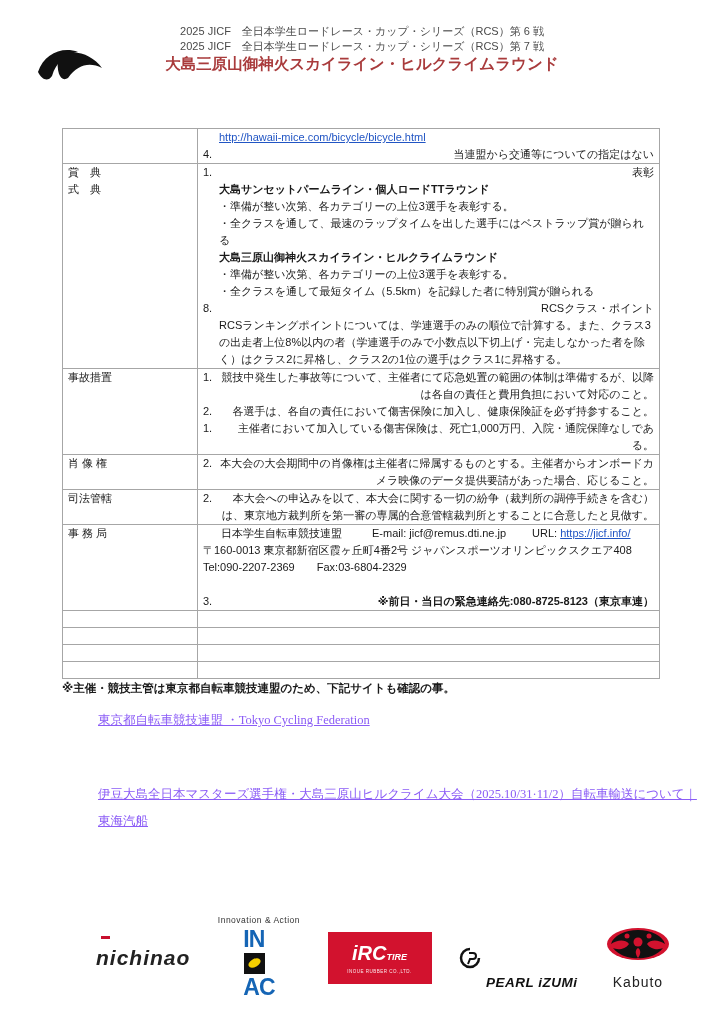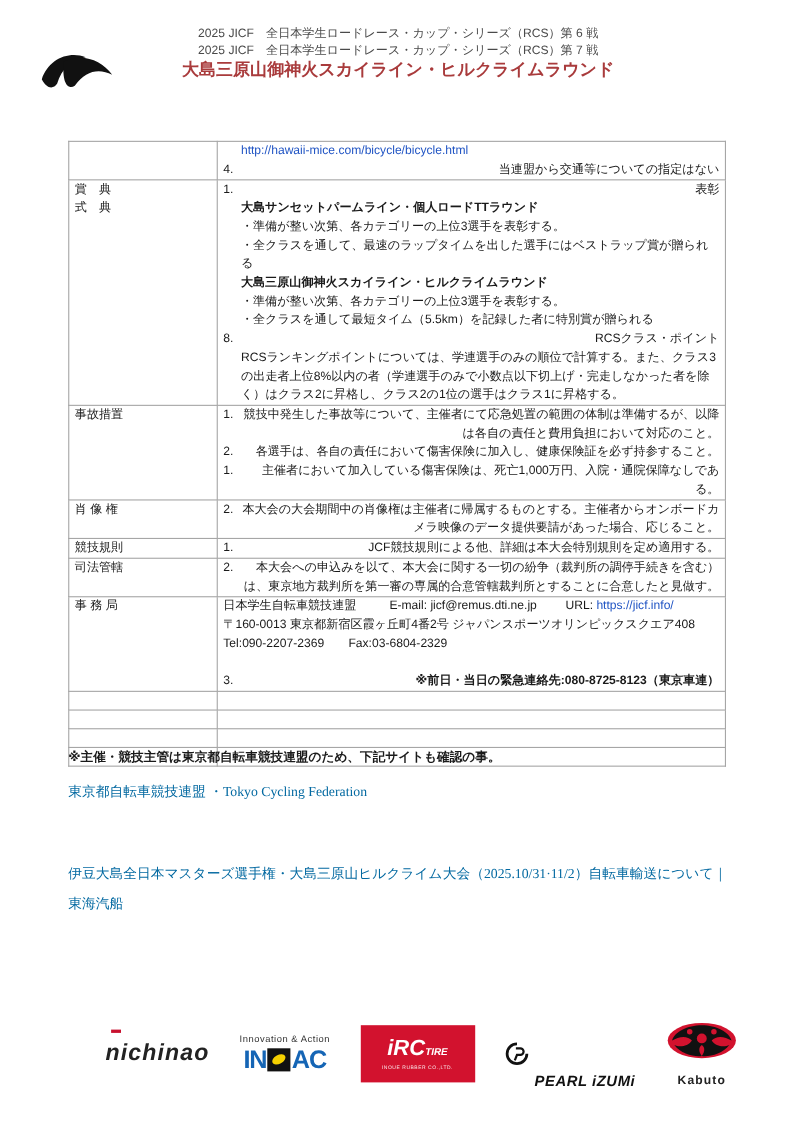--- a/index.html
+++ b/index.html
@@ -15,54 +15,54 @@
   
   table.doc { position:absolute; left:62px; top:128px; width:598px; border-collapse:collapse; table-layout:fixed; }
   table.doc td { border:1px solid #a6a6a6; vertical-align:top; font-size:11px; line-height:17px; padding:0 5px; }
   td.lbl { width:135px; font-weight:normal; white-space:pre-line; }
   td.cnt { }
   .li { display:flex; }
   .li .num { width:16px; flex:none; }
   .li .li-text { flex:1;text-align:right; }
   .sub { margin-left:16px; }
   .b { font-weight:bold; }
-  a.doclink, .doclink { color:#2155c4; cursor:pointer; }
-  .office-line1 span.org { margin-right:30px; }
+  a.doclink, .doclink { color:#2155c4; text-decoration:underline; cursor:pointer; }
+  .office-line1 span.org { margin-right:30px;margin-left:18px; }
   .office-line1 span.email { margin-right:26px; }
   .blank-line { height:17px; }
   tr.empty td { height:17px; }
 
   
   .note { position:absolute; left:62px; top:681px; font-size:11.5px; font-weight:bold; }
-  .flink { font-family:"Liberation Serif","DejaVu Serif",serif; color:#0369a1; cursor:pointer; }
+  .flink { font-family:"Liberation Serif","DejaVu Serif",serif; color:#8b5cf6; text-decoration:underline; cursor:pointer;margin-left:36px; }
   .flink1 { position:absolute; left:62px; top:712px; font-size:12.5px; }
   .flink2 { position:absolute; left:62px; top:781px; width:606px; font-size:12.5px; line-height:27px; }
 
   
   .sponsors { position:absolute; left:55px; top:926px; width:616px; height:64px; display:flex; align-items:center; justify-content:space-between; }
   .sp { display:flex; flex-direction:column; align-items:center; }
 
   .nichinao-text { position:relative; font-size:21px; font-weight:800; letter-spacing:1px; color:#222; font-style:italic;margin-left:41px; }
   .nichinao-dash { position:absolute; left:46px; top:10px; width:9px; height:2.5px; background:#c8102e; }
 
   .inoac-tag { font-size:8.5px; color:#333; letter-spacing:.5px; margin-bottom:1px; }
-  .inoac-row { display:flex; align-items:center; }
+  .inoac-row { display:flex; align-items:flex-start;flex-direction:column; }
   .inoac-letters { font-size:23px; font-weight:800; color:#1565b5; letter-spacing:-1px; }
   .inoac-o { width:21px; height:21px; background:#111; margin:0 1px; position:relative; }
   .inoac-o .oval { position:absolute; left:4px; top:6px; width:13px; height:8px; background:#f5d000; border-radius:50%; transform:rotate(-28deg); }
 
   .irc-box { width:104px; height:52px; background:#d2122e; color:#fff; display:flex; flex-direction:column; align-items:center; justify-content:center; }
   .irc-main { font-style:italic; font-weight:800; font-size:20px; line-height:20px; }
   .irc-main .tire { font-size:9px; font-weight:700; }
   .irc-tiny { font-size:4.5px; letter-spacing:.5px; margin-top:2px; opacity:.9; }
 
   .pearl { flex-direction:row; gap:5px; }
   .pearl-text { font-size:13.5px; font-weight:800; color:#111; letter-spacing:.5px; font-style:italic;margin-top:48px; }
 
-  .kabuto-name { font-size:11px; font-weight:700; color:#222; letter-spacing:1px; margin-top:12px; }
+  .kabuto-name { font-size:14px; font-weight:400; color:#222; letter-spacing:1px; margin-top:12px; }
 </style>
 </head>
 <body>
 
 <svg class="jicf-logo" viewBox="0 0 70 52" xmlns="http://www.w3.org/2000/svg">
   <path d="M2 30 C8 12, 26 4, 42 10 C30 12, 20 20, 16 34 C12 40, 6 38, 2 30 Z" fill="#111"></path>
   <path d="M22 14 C38 6, 56 12, 66 26 C54 20, 42 22, 32 36 C26 40, 20 34, 22 14 Z" fill="#111"></path>
 </svg>
 
 <div class="header">
@@ -128,29 +128,20 @@
   <tr>
     <td class="lbl">肖 像 権</td>
     <td class="cnt">
       <div class="li">
         <span class="num">2.</span>
         <span class="li-text">本大会の大会期間中の肖像権は主催者に帰属するものとする。主催者からオンボードカメラ映像のデータ提供要請があった場合、応じること。</span>
       </div>
     </td>
   </tr>
 
-  <tr>
-    <td class="lbl">競技規則</td>
-    <td class="cnt">
-      <div class="li">
-        <span class="num">1.</span>
-        <span class="li-text">JCF競技規則による他、詳細は本大会特別規則を定め適用する。</span>
-      </div>
-    </td>
-  </tr>
 
   <tr>
     <td class="lbl">司法管轄</td>
     <td class="cnt">
       <div class="li">
         <span class="num">2.</span>
         <span class="li-text">本大会への申込みを以て、本大会に関する一切の紛争（裁判所の調停手続きを含む）は、東京地方裁判所を第一審の専属的合意管轄裁判所とすることに合意したと見做す。</span>
       </div>
     </td>
   </tr>

